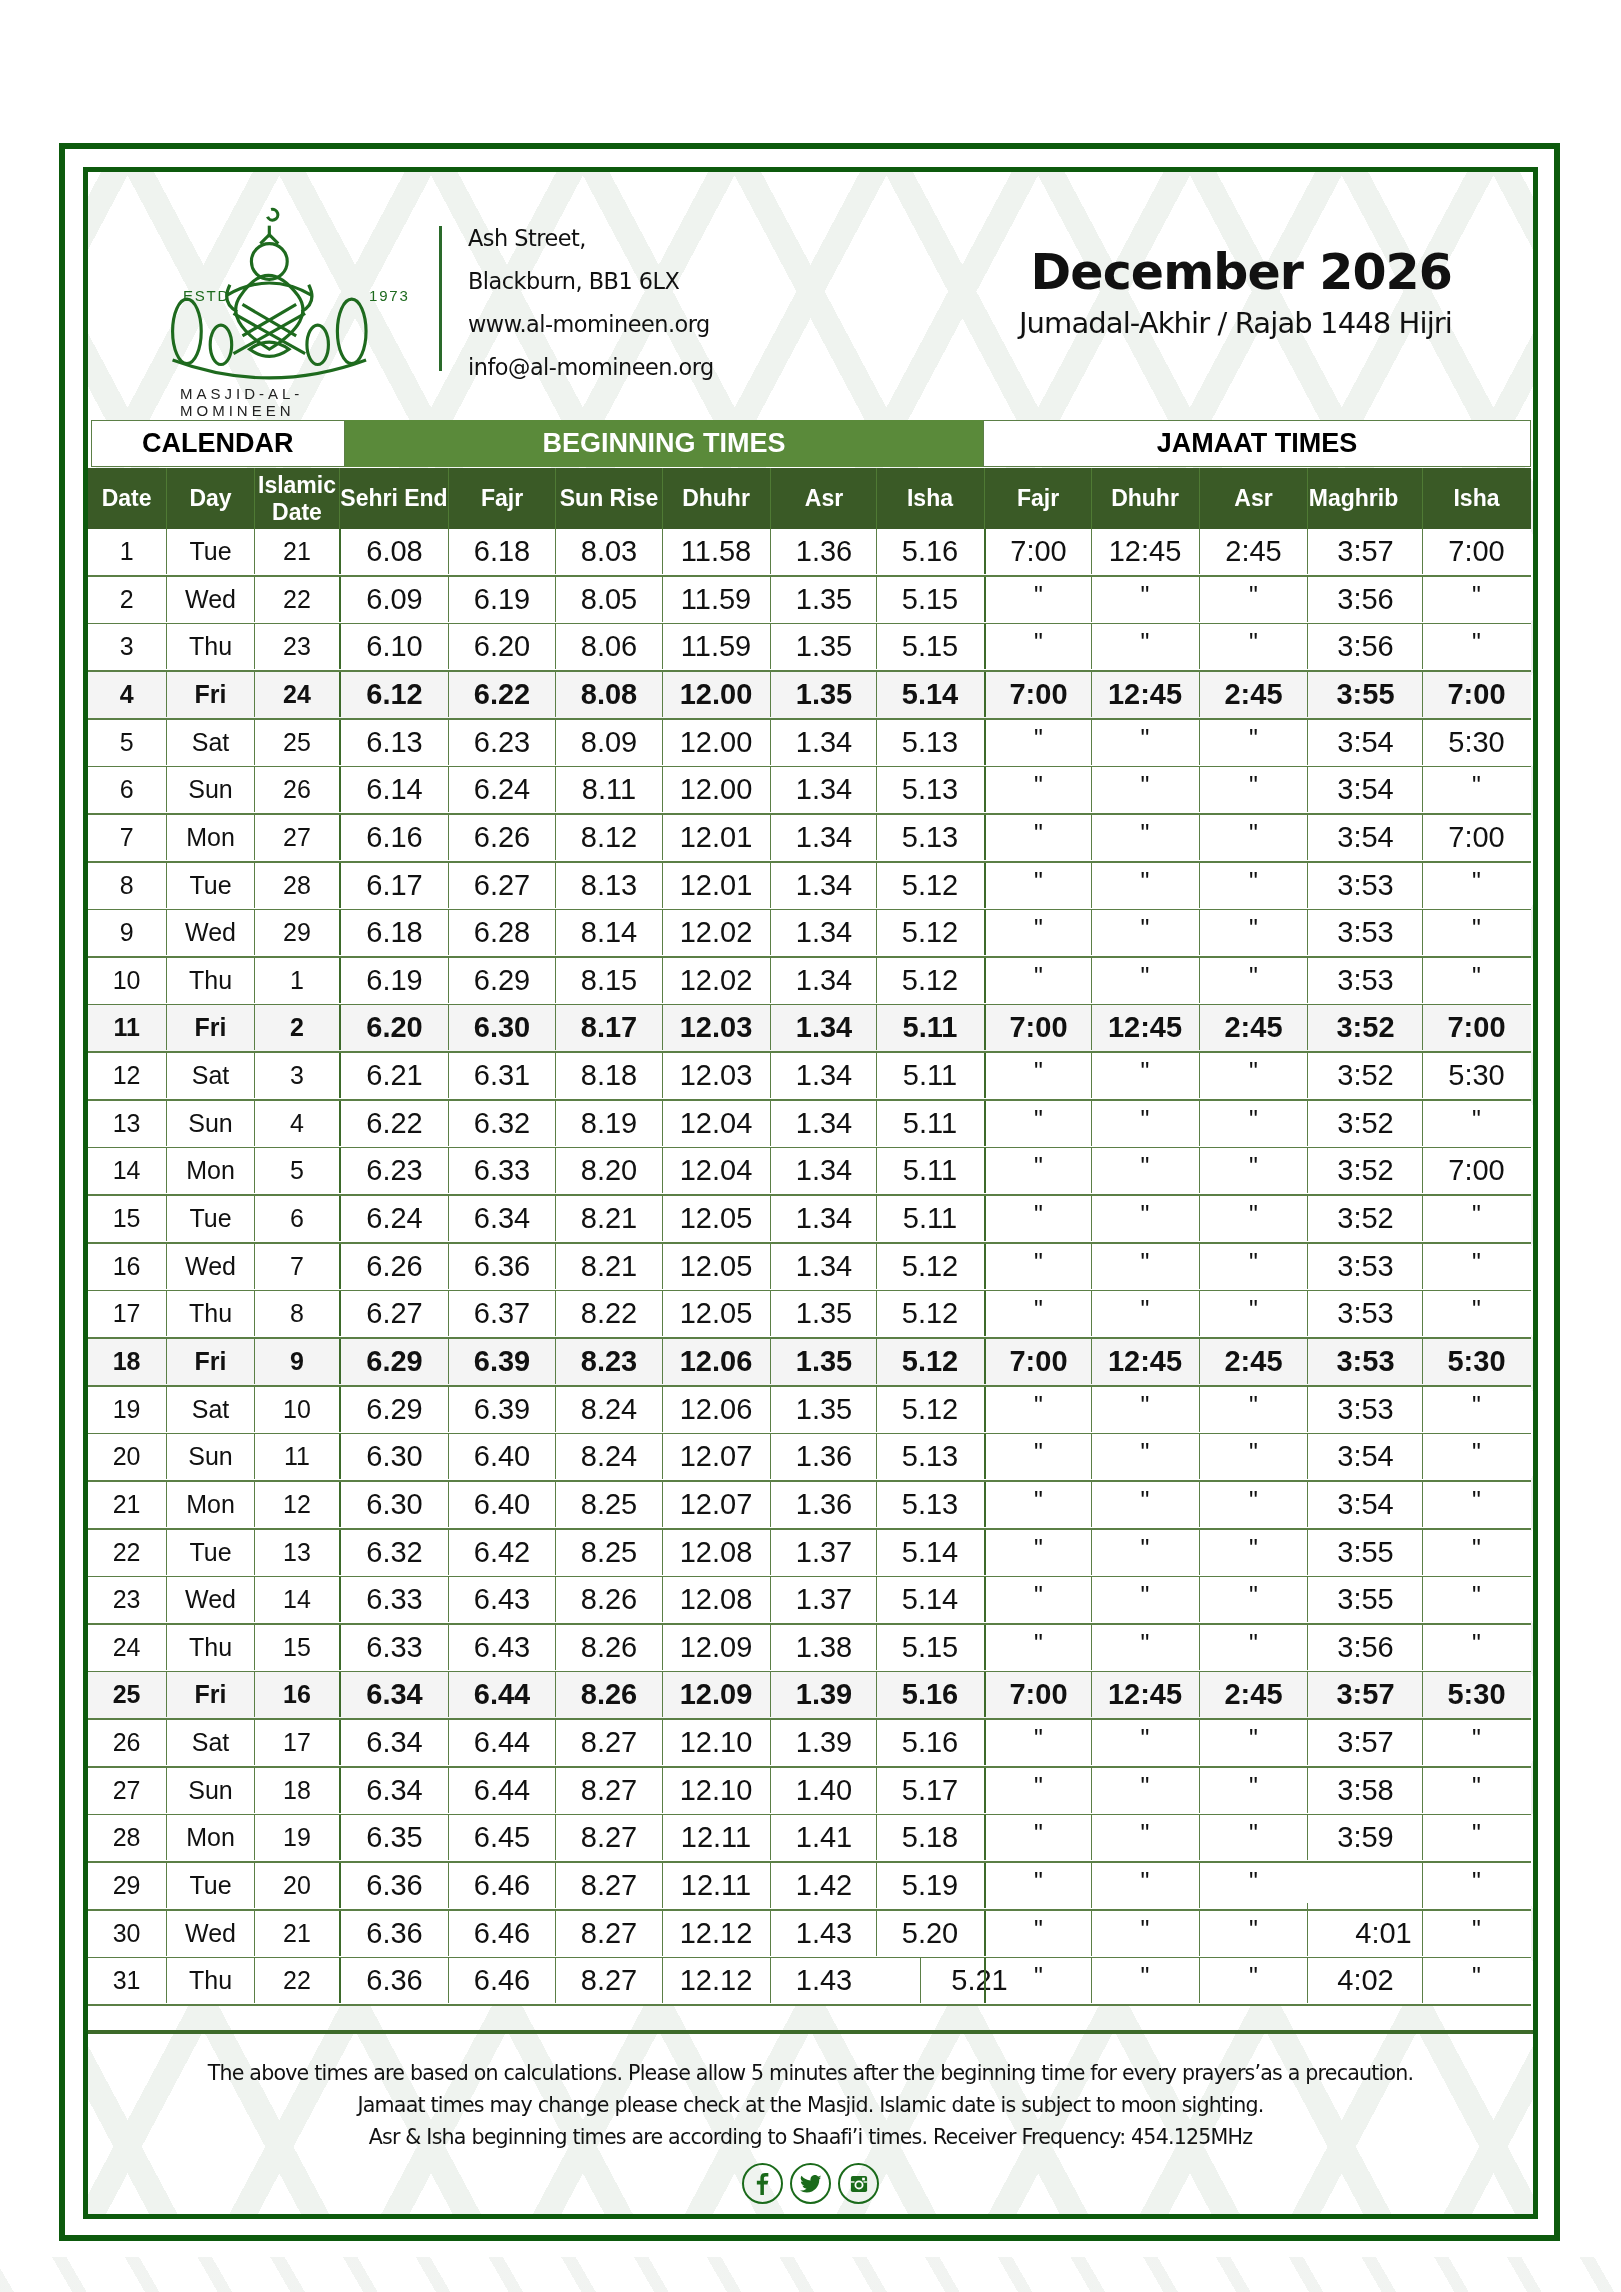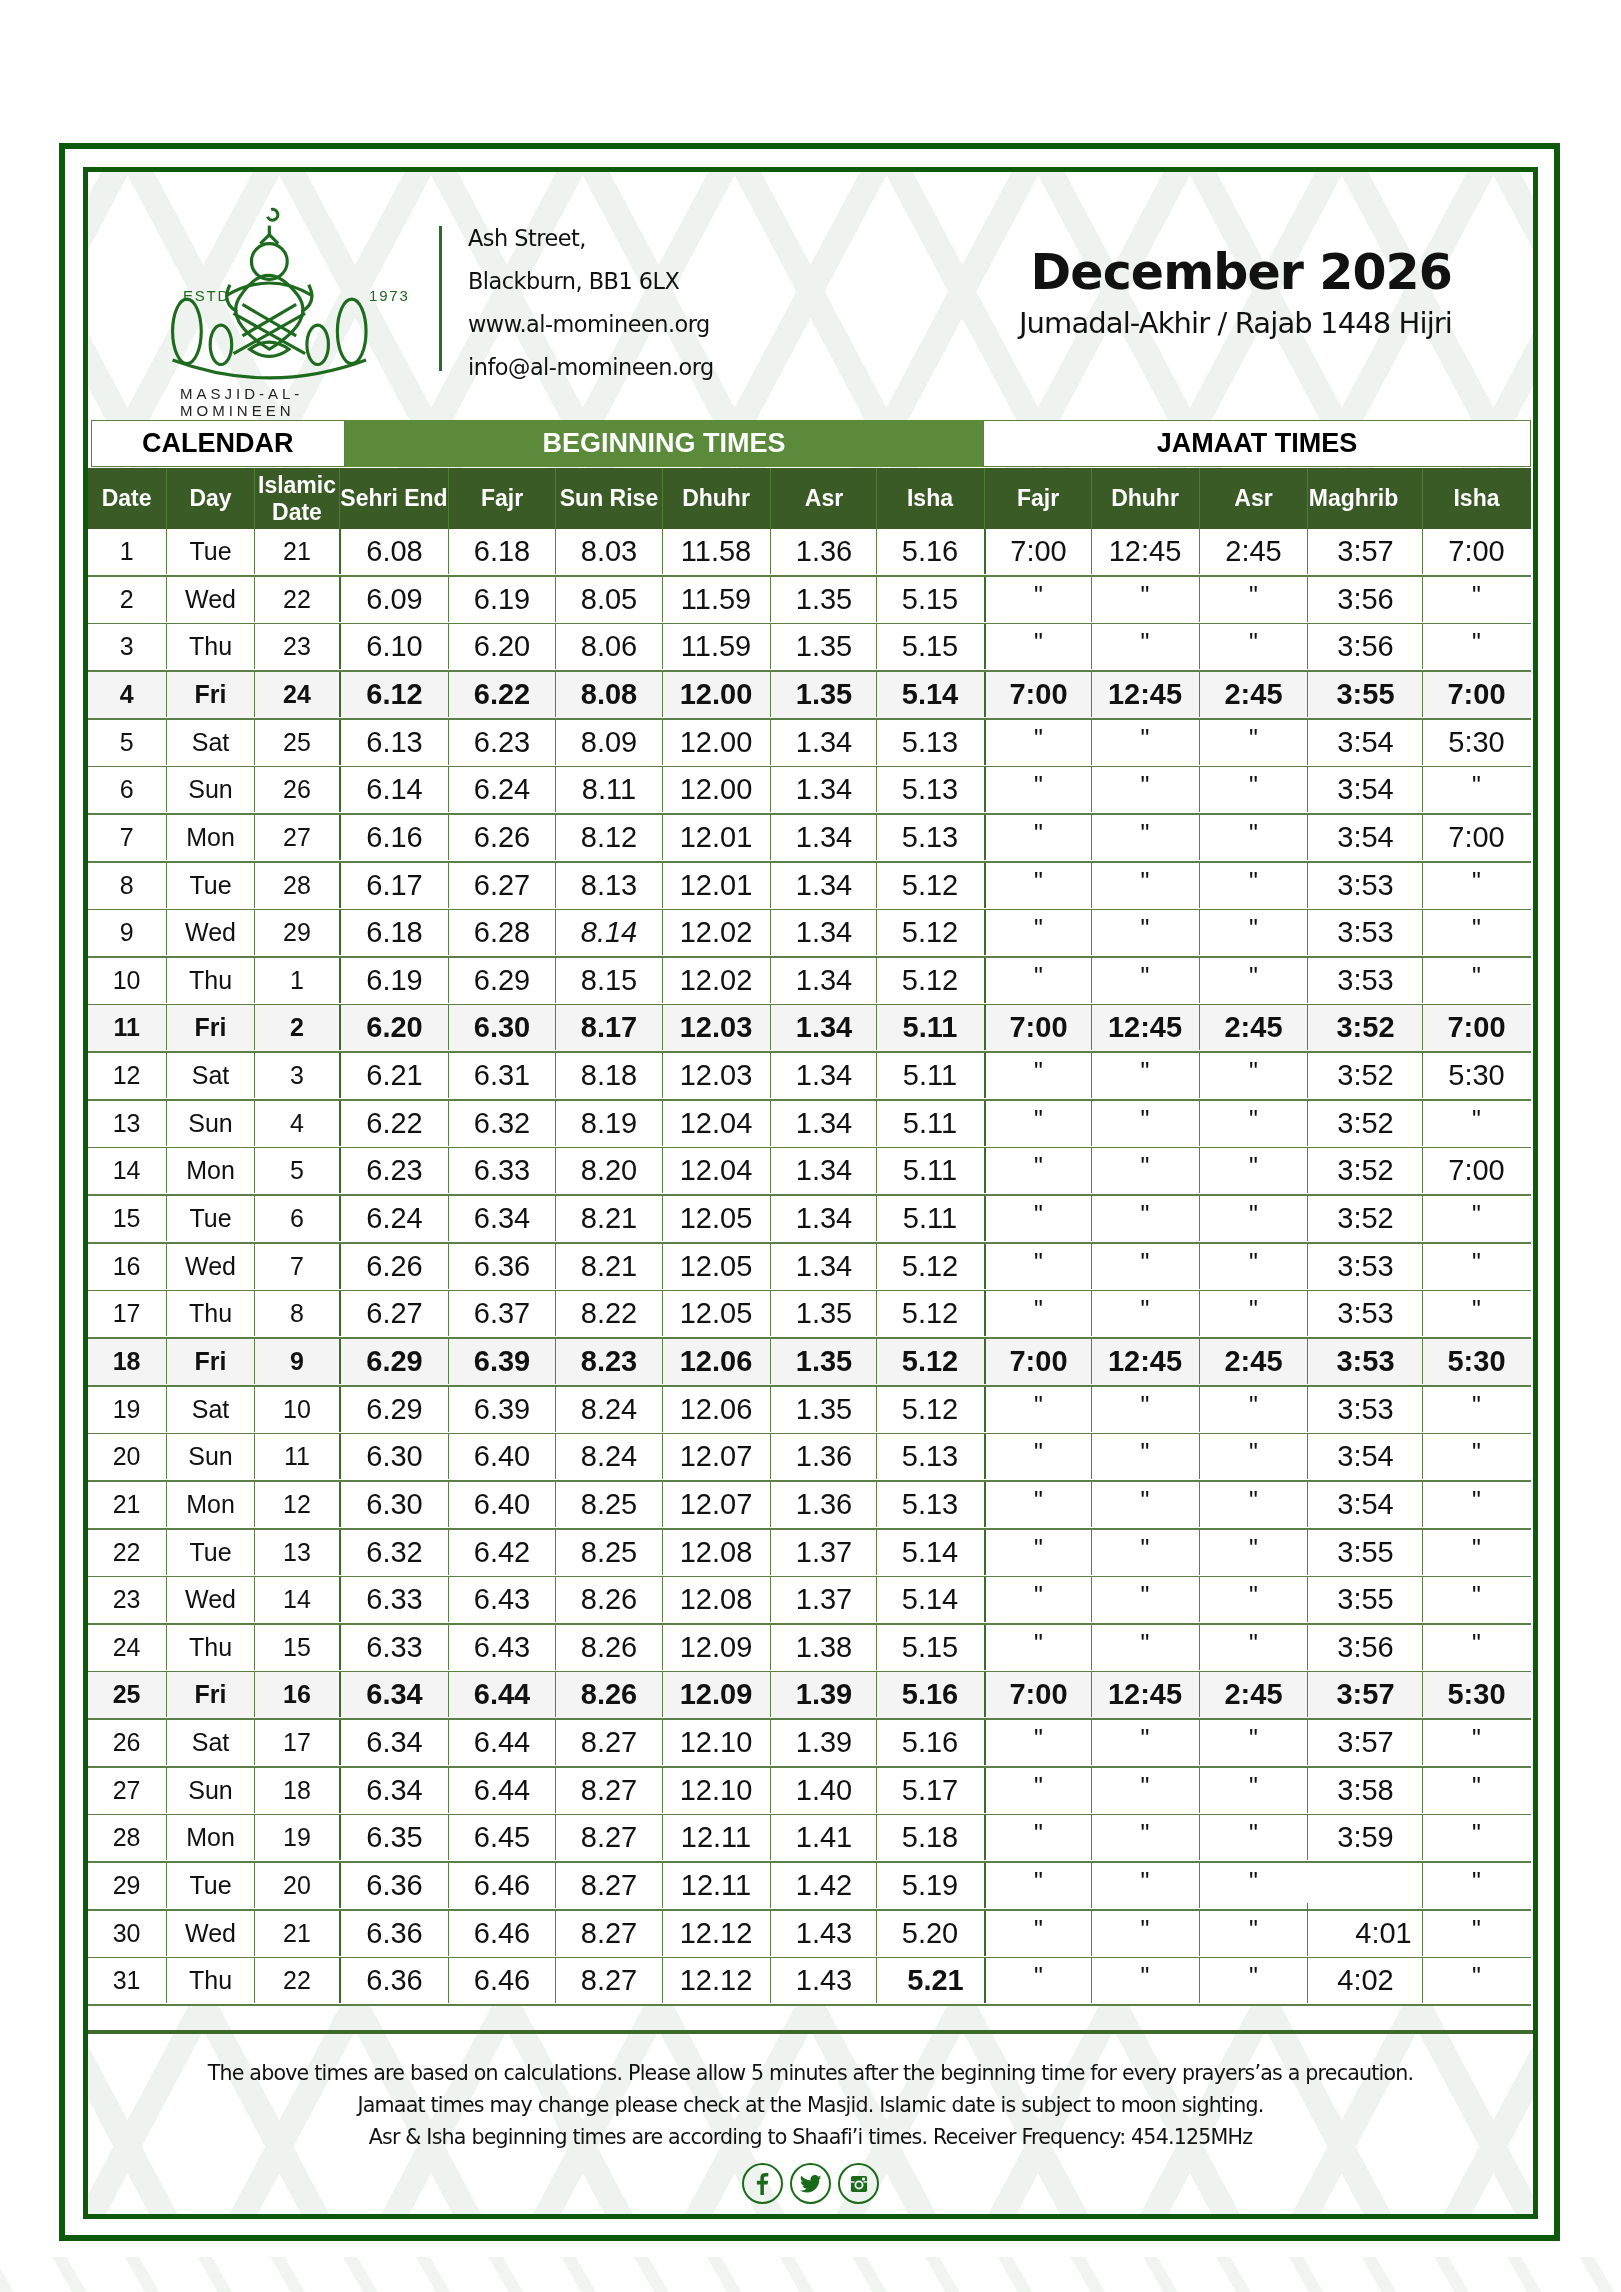--- a/index.html
+++ b/index.html
@@ -261,21 +261,21 @@
           <div class="cell ditto" style="left: 1111px; width: 108px;">"</div>
           <div class="cell" style="left: 1219px; width: 116px;">3:53</div>
           <div class="cell ditto" style="left: 1334px; width: 108px;">"</div>
         </div>
         <div class="row" style="top: 381px;">
           <div class="cell sm" style="left: -0.9px; width: 79px; border-left: none;">9</div>
           <div class="cell sm" style="left: 78px; width: 88px;">Wed</div>
           <div class="cell sm" style="left: 166px; width: 85px;">29</div>
           <div class="cell thick" style="left: 251px; width: 109px;">6.18</div>
           <div class="cell" style="left: 360px; width: 107px;">6.28</div>
-          <div class="cell" style="left: 467px; width: 107px; font-style: italic;">8.14</div>
+          <div class="cell" style="left: 467px; width: 107px;">8.14</div>
           <div class="cell" style="left: 574px; width: 107px;">12.02</div>
           <div class="cell" style="left: 682px; width: 107px;">1.34</div>
           <div class="cell" style="left: 788px; width: 107px;">5.12</div>
           <div class="cell thick ditto" style="left: 896px; width: 107px;">"</div>
           <div class="cell ditto" style="left: 1003px; width: 107px;">"</div>
           <div class="cell ditto" style="left: 1111px; width: 108px;">"</div>
           <div class="cell" style="left: 1219px; width: 116px;">3:53</div>
           <div class="cell ditto" style="left: 1334px; width: 108px;">"</div>
         </div>
         <div class="row" style="top: 429px;">
@@ -616,21 +616,21 @@
         </div>
         <div class="row" style="top: 1429px;">
           <div class="cell sm" style="left: -0.9px; width: 79px; border-left: none;">31</div>
           <div class="cell sm" style="left: 78px; width: 88px;">Thu</div>
           <div class="cell sm" style="left: 166px; width: 85px;">22</div>
           <div class="cell thick" style="left: 251px; width: 109px;">6.36</div>
           <div class="cell" style="left: 360px; width: 107px;">6.46</div>
           <div class="cell" style="left: 467px; width: 107px;">8.27</div>
           <div class="cell" style="left: 574px; width: 107px;">12.12</div>
           <div class="cell" style="left: 682px; width: 107px;">1.43</div>
-          <div class="cell" style="left: 788px; width: 118px; font-weight: bold;">5.21</div>
+          <div class="cell" style="left: 832px; width: 118px;">5.21</div>
           <div class="cell thick ditto" style="left: 896px; width: 107px;">"</div>
           <div class="cell ditto" style="left: 1003px; width: 107px;">"</div>
           <div class="cell ditto" style="left: 1111px; width: 108px;">"</div>
           <div class="cell" style="left: 1219px; width: 116px;">4:02</div>
           <div class="cell ditto" style="left: 1334px; width: 108px;">"</div>
         </div>
       </div>
   </div>
 
   <div class="ftr">

